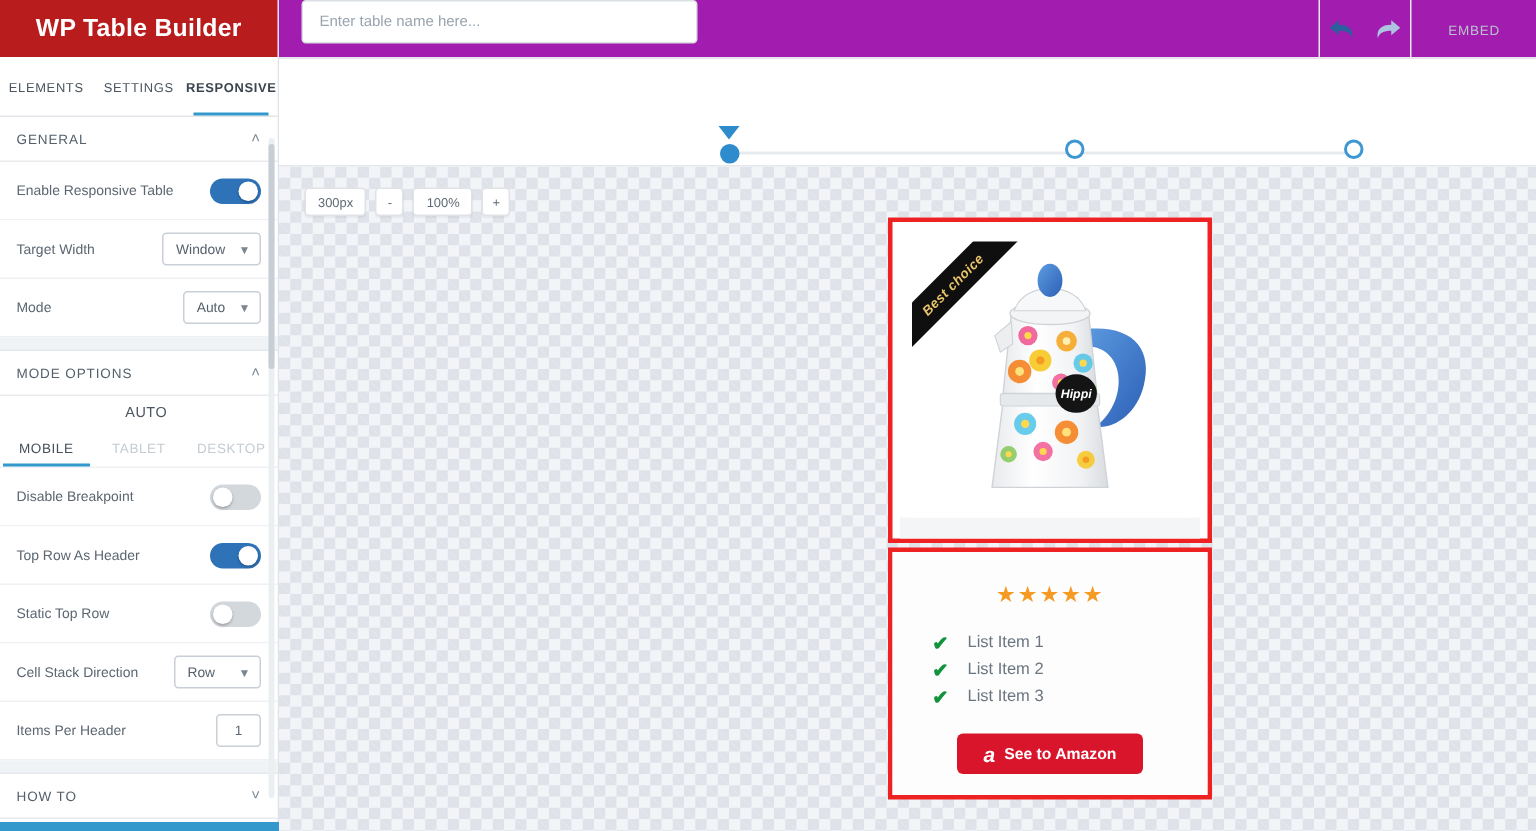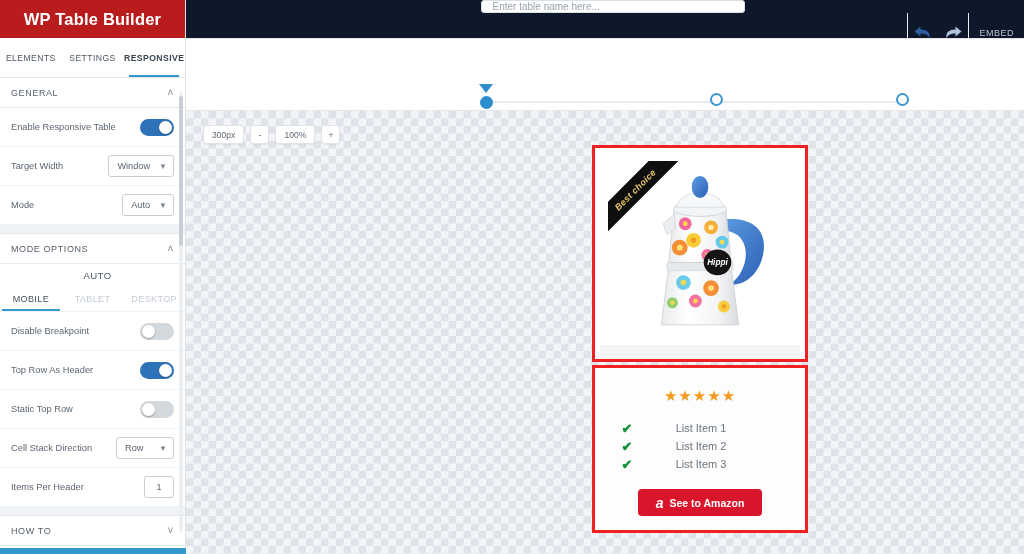--- a/index.html
+++ b/index.html
@@ -90,33 +90,33 @@
     height: 2px; background: #3399cc;
   }
 
   .sb-bottom { position: absolute; left: 0; bottom: 0; width: 186px; height: 6px; background: #3399cc; }
   .sb-track { position: absolute; right: 2px; top: 92px; width: 4px; height: 440px; background: #eceff2; border-radius: 2px; }
   .sb-thumb { position: absolute; right: 2px; top: 96px; width: 4px; height: 150px; background: #c7ced5; border-radius: 2px; }
 
   
   #topbar {
     position: absolute; left: 186px; top: 0; width: 838px; height: 39px;
-    background: #0f172a; border-bottom: 1px solid #e4e8ec;
-    display: flex; align-items: center; flex-direction: column;
+    background: #a21caf; border-bottom: 1px solid #e4e8ec;
+    display: flex; 
   }
   .tablename {
     margin-left: 15px; width: 264px; height: 29px;
     border: 1px solid #dbe0e5; border-radius: 3px; background: #fff;
     display: flex; align-items: center; padding: 0 11px;
     font-size: 10px; color: #9aa4ae;
   }
   .topright { margin-left: auto; display: flex; align-items: center; height: 39px; }
   .divline { width: 1px; height: 39px; background: #e8ebee; }
   .iconbtn { width: 30px; height: 39px; display: flex; align-items: center; justify-content: center; cursor: pointer; }
-  .embed { padding: 0 10px; font-size: 9px; color: #b9c2cb; letter-spacing: .5px; cursor: pointer; }
+  .embed { padding: 0 24px; font-size: 9px; color: #b9c2cb; letter-spacing: .5px; cursor: pointer; }
 
   
   #bpbar {
     position: absolute; left: 186px; top: 39px; width: 838px; height: 72px;
     background: #fff; border-bottom: 1px solid #e4e8ec;
   }
   .bp-line { position: absolute; left: 300px; right: 120px; top: 62px; height: 2px; background: #e7eaee; }
   .bp { position: absolute; top: 45px; width: 70px; margin-left: -35px; text-align: center; }
   .bp .dot {
     width: 13px; height: 13px; border-radius: 50%; margin: 0 auto;
@@ -178,21 +178,21 @@
   }
   .bodyinner { background: #fdfdfd; padding: 6px 14px 14px; }
   .ptitle {
     text-align: center; color: #cc2029; font-size: 15px; letter-spacing: .4px;
     margin-top: 4px;
   }
   .stars { text-align: center; color: #f59b23; font-size: 15px; letter-spacing: 1px; margin-top: 13px; }
   .list { margin-top: 14px; }
   .li { display: flex; align-items: center; height: 18px; }
   .li .ck { color: #12923a; font-size: 13px; font-weight: bold; width: 36px; text-align: center; }
-  .li .tx { flex: 1; text-align: center; color: #6b7680; font-size: 11px; padding-right: 34px; }
+  .li .tx { flex: 1; color: #6b7680; font-size: 11px; padding-right: 34px; }
   .amzbtn {
     margin: 16px auto 0; width: 124px; height: 27px; border-radius: 4px;
     background: #d8152b; color: #fff; display: flex; align-items: center;
     justify-content: center; gap: 6px; cursor: pointer;
   }
   .amzbtn .az { font-size: 14px; font-weight: bold; font-style: italic; line-height: 1; }
   .amzbtn .lbl2 { font-size: 10.5px; font-weight: bold; }
 </style>
 </head>
 <body>

